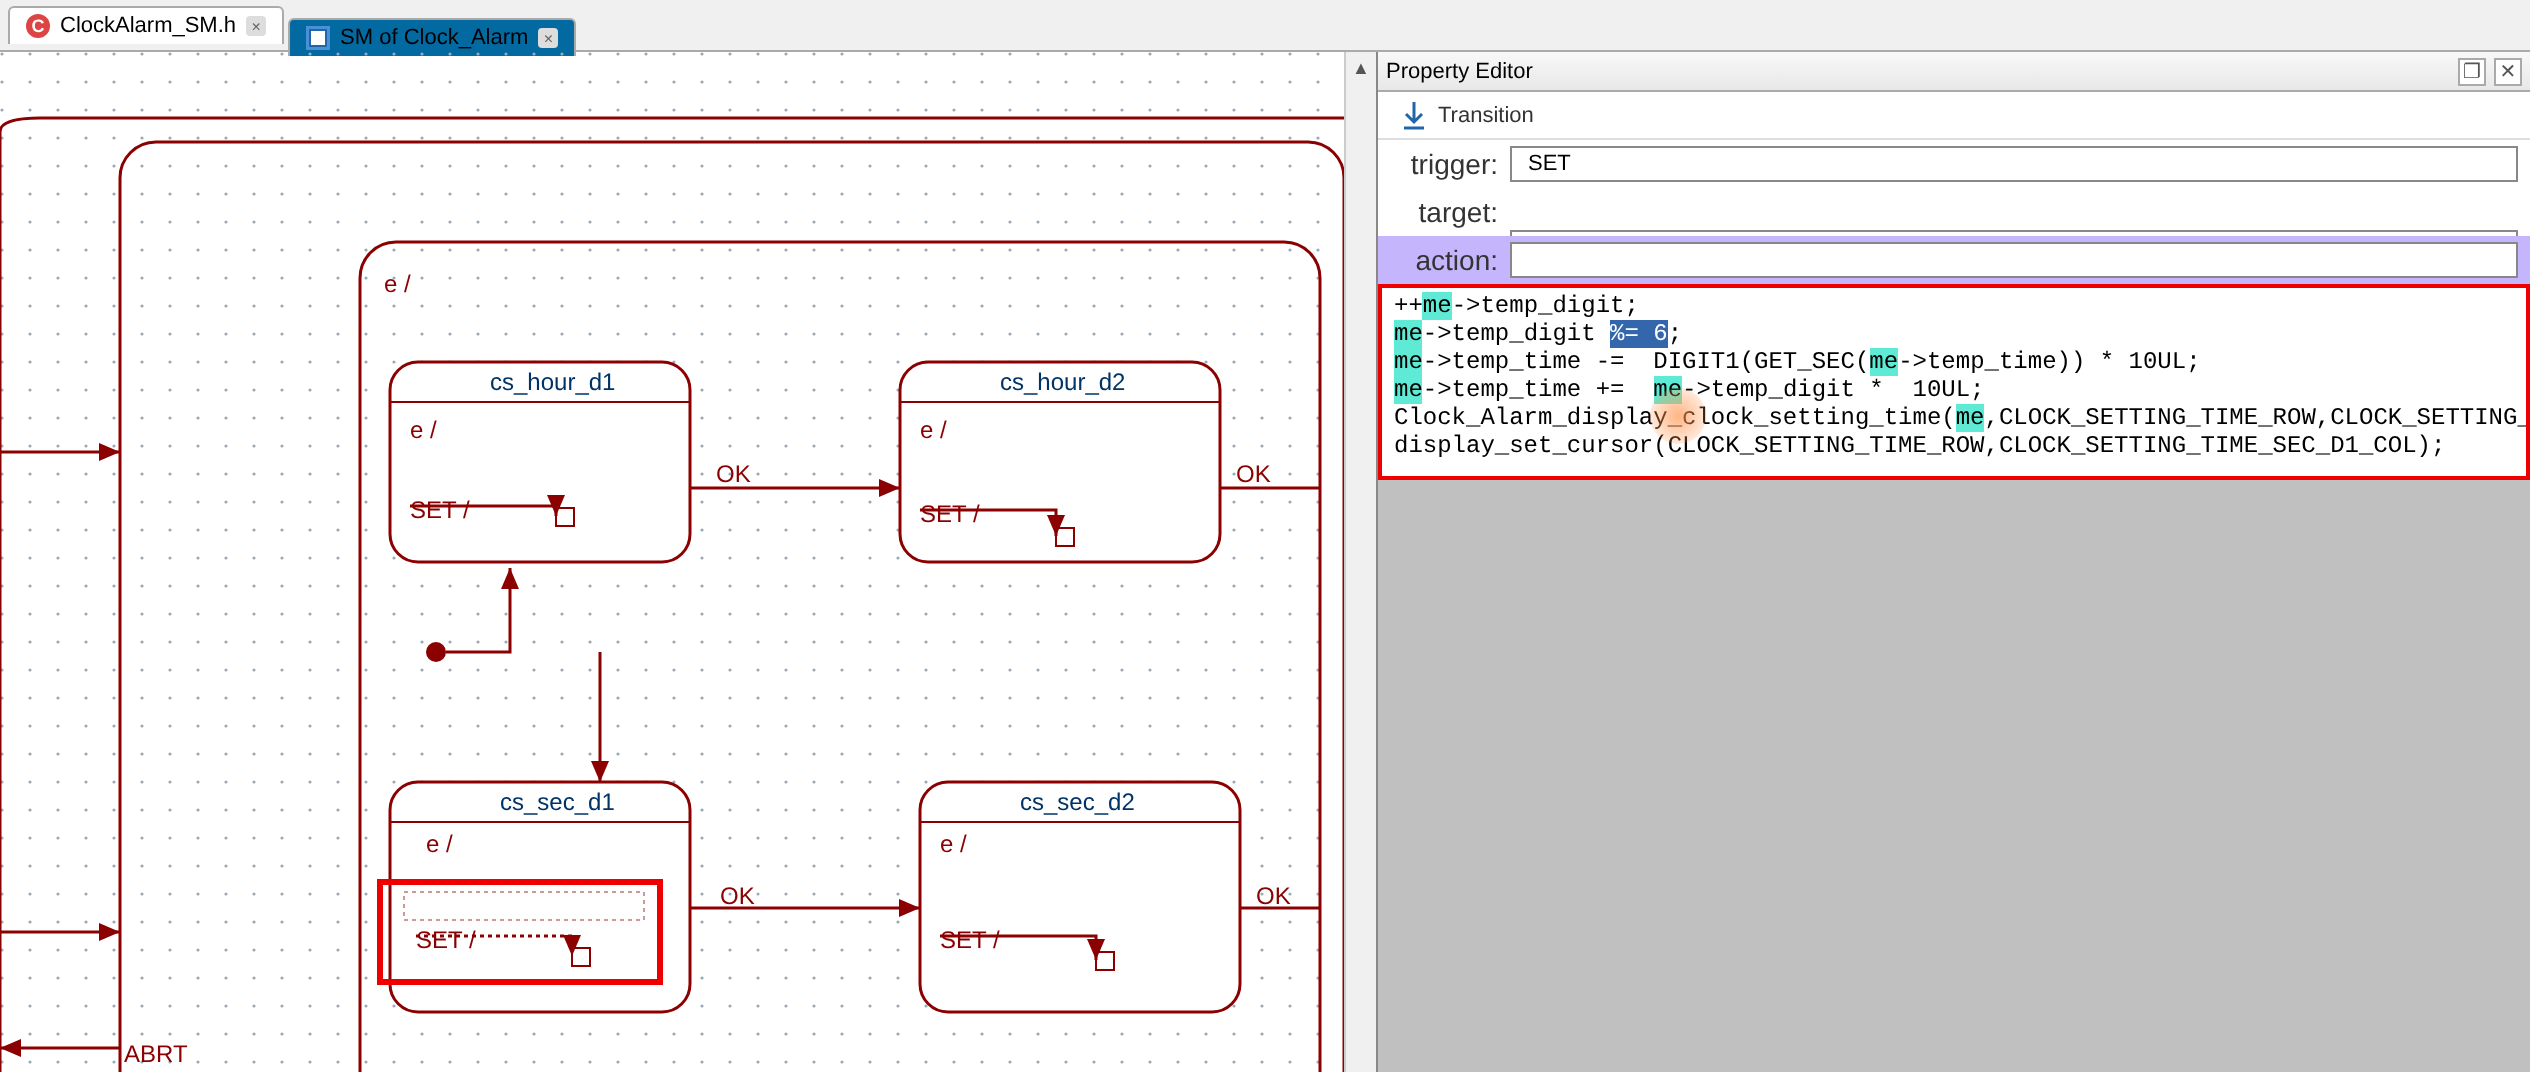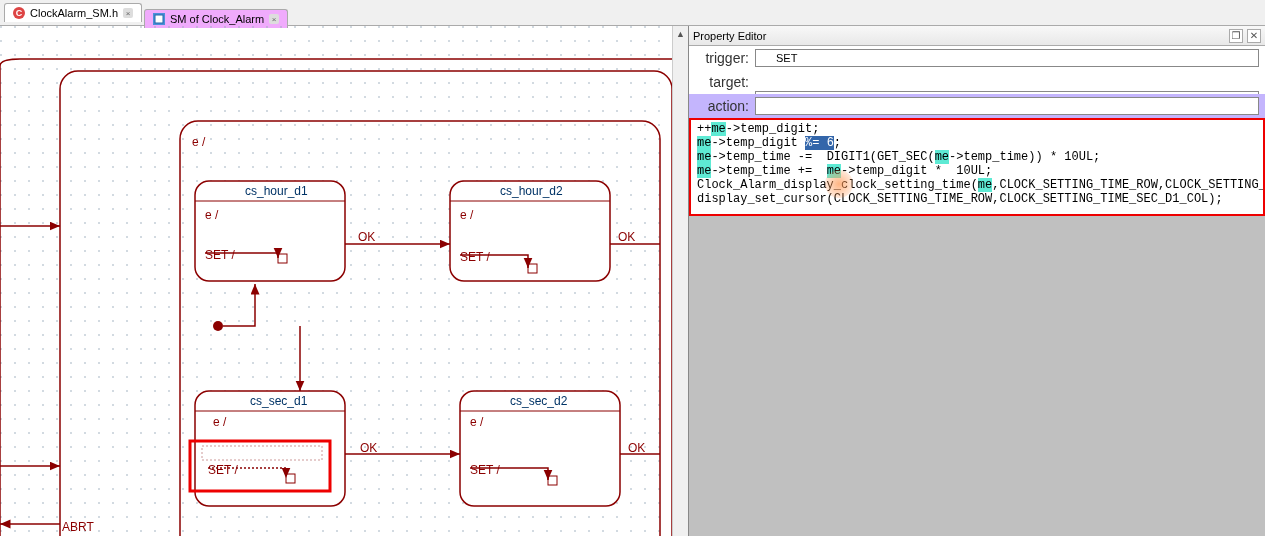--- a/index.html
+++ b/index.html
@@ -2,21 +2,21 @@
 <html><head>
 <meta charset="utf-8">
 <style>
   * { box-sizing: border-box; margin: 0; padding: 0; }
   body { font-family: "Segoe UI", Tahoma, sans-serif; font-size: 12px; background: #fff; overflow: hidden; }
   
   .app { display: flex; flex-direction: column; width: 1265px; height: 536px; }
   
   .tabs { height: 26px; background: #f0f0f0; border-bottom: 1px solid #aaa; display: flex; align-items: center; padding-left: 4px; }
   .tab { display: flex; align-items: center; gap: 5px; padding: 3px 8px; background: #fff; border: 1px solid #aaa; border-bottom: none; margin-right: 2px; border-radius: 3px 3px 0 0; font-size: 11px; cursor: pointer; }
-  .tab.active { background: #f0abfc; margin-top: 12px; }
+  .tab.active { background: #0369a1; margin-top: 12px; }
   .tab-icon-c { width: 12px; height: 12px; border-radius: 50%; background: #d44; color: #fff; display: flex; align-items: center; justify-content: center; font-size: 9px; font-weight: bold; }
   .tab-icon-sm { width: 12px; height: 12px; background: #4a90d9; display: flex; align-items: center; justify-content: center; }
   .tab-icon-sm svg { width: 10px; height: 10px; }
   .tab-close { width: 10px; height: 10px; background: #ddd; border-radius: 2px; display: flex; align-items: center; justify-content: center; font-size: 8px; color: #666; }
   
   .main { flex: 1; display: flex; overflow: hidden; }
   
   .canvas-wrap { flex: 1; position: relative; overflow: hidden; border-right: 1px solid #888; }
   .canvas { width: 100%; height: 100%; position: relative; }
   .scrollbar { position: absolute; right: 0; top: 0; width: 16px; height: 100%; background: #f0f0f0; border-left: 1px solid #ccc; }
@@ -27,21 +27,21 @@
   .panel-title { font-weight: normal; }
   .panel-ctrls { display: flex; gap: 4px; }
   .panel-ctrl { width: 14px; height: 14px; display:flex; align-items:center; justify-content:center; cursor:pointer; font-size:10px; color:#555; border:1px solid #aaa; background:#fff; }
   
   .prop-body { flex:1; display:flex; flex-direction:column; }
   .prop-row { display:flex; align-items:center; height:24px; padding:0 6px; background:#fff; }
   .prop-row.header-row { background:#fff; border-bottom:1px solid #ddd; }
   .prop-icon { width:24px; display:flex; justify-content:center; }
   .prop-label-wide { flex:1; font-size:11px; color:#333; }
   .prop-label { width:60px; text-align:right; padding-right:6px; font-size:14px; color:#333; }
-  .prop-input { flex:1; height:18px; border:1px solid #888; padding:0 20px; font-size:11px; font-family:inherit; }
+  .prop-input { flex:1; height:18px; border:1px solid #888; padding:0 8px; font-size:11px; font-family:inherit; }
   .prop-input.readonly { color:#999; font-style:italic;margin-top:36px; }
   
   .code-box { background:#fff; border:2px solid #e00; margin:0; padding:2px 6px 8px 6px; font-family:"Courier New",monospace; font-size:12px; line-height:14px; white-space:pre; overflow:hidden; position:relative; }
   .hl-y { background:#5eead4; }
   .hl-sel { background:#3366aa; color:#fff; }
   .spot { position:absolute; width:28px; height:28px; border-radius:50%; background:radial-gradient(rgba(255,150,80,0.7),rgba(255,150,80,0)); left:134px; top:50px; pointer-events:none; }
   
   .grey-fill { flex:1; background:#c0c0c0; }
   
   
@@ -169,20 +169,28 @@
 
     <div class="property-panel">
       <div class="panel-header">
         <span class="panel-title">Property Editor</span>
         <div class="panel-ctrls">
           <span class="panel-ctrl">❐</span>
           <span class="panel-ctrl">✕</span>
         </div>
       </div>
       <div class="prop-body">
+        <div class="prop-row header-row">
+          <div class="prop-icon">
+            <svg width="18" height="18" viewBox="0 0 18 18">
+                <path d="M 9 2 L 9 12 M 5 8 L 9 12 L 13 8 M 4 15 L 14 15" stroke="#2266aa" stroke-width="1.5" fill="none"></path>
+              </svg>
+          </div>
+          <span class="prop-label-wide">Transition</span>
+        </div>
         <div class="prop-row">
           <span class="prop-label">trigger:</span>
           <input class="prop-input" value="SET" style="">
         </div>
         <div class="prop-row">
           <span class="prop-label">target:</span>
           <input class="prop-input readonly" placeholder="internal" style="">
         </div>
         <div class="prop-row" style="background:#c4b5fd;">
           <span class="prop-label">action:</span>

